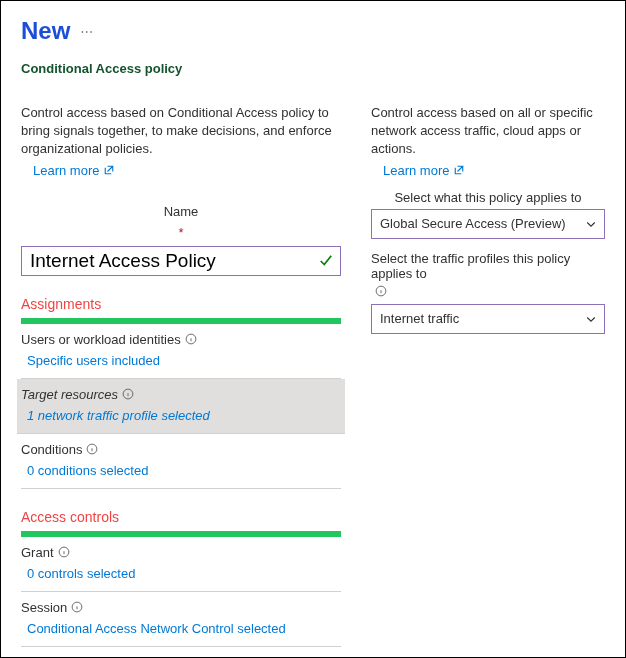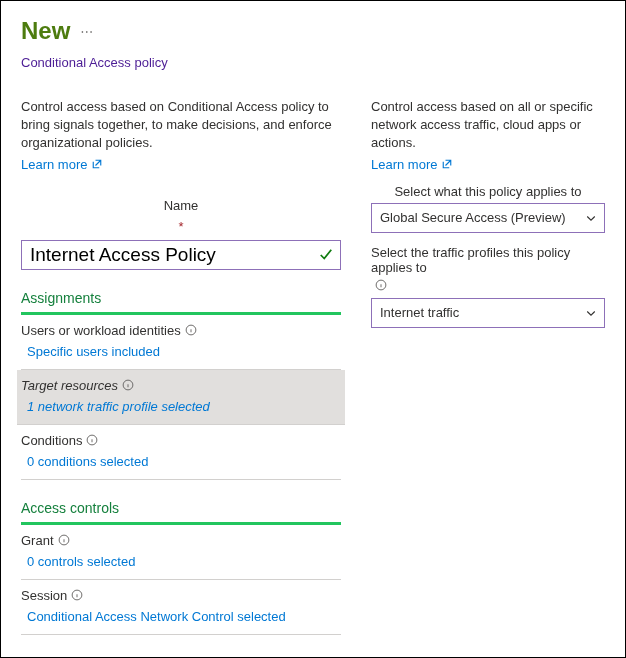--- a/index.html
+++ b/index.html
@@ -18,34 +18,35 @@
       background: #fff;
     }
     .header-row {
       display: flex;
       align-items: baseline;
       gap: 10px;
     }
     .title {
       font-size: 24px;
       font-weight: 600;
-      color: #4d7c0f;
+      color: #1d4ed8;
     }
     .ellipsis {
       color: #605e5c;
       font-size: 13px;
       letter-spacing: 1px;
       cursor: pointer;
       position: relative;
       top: -3px;
     }
     .subtitle {
       font-size: 13px;
-      color: #4c1d95;
-      margin-top: 10px;
+      color: #14532d;
+      margin-top: 16px;
+      font-weight: bold;
     }
     .columns {
       display: flex;
       gap: 30px;
       margin-top: 28px;
     }
     .col-left {
       width: 320px;
       flex-shrink: 0;
     }
@@ -58,20 +59,21 @@
       color: #323130;
     }
     .learn-link {
       display: inline-flex;
       align-items: center;
       gap: 4px;
       color: #0078d4;
       text-decoration: none;
       margin-top: 4px;
       font-size: 13px;
+      margin-left: 12px;
     }
     .ext-icon {
       width: 12px;
       height: 12px;
       stroke: #0078d4;
       fill: none;
       stroke-width: 1.5;
     }
     .field-label {
       font-size: 13px;
@@ -104,24 +106,24 @@
       transform: translateY(-50%);
       width: 14px;
       height: 14px;
       stroke: #107c10;
       fill: none;
       stroke-width: 2;
     }
     .section-header {
       font-size: 14px;
       font-weight: 400;
-      color: #15803d;
+      color: #ef4444;
       margin-top: 20px;
       padding-bottom: 6px;
-      border-bottom: 3px solid #22c55e;
+      border-bottom: 6px solid #22c55e;
     }
     .item {
       padding: 8px 0 10px 0;
       border-bottom: 1px solid #d2d0ce;
     }
     .item.active {
       background: #e1dfdd;
       margin-left: -4px;
       margin-right: -4px;
       padding-left: 4px;

